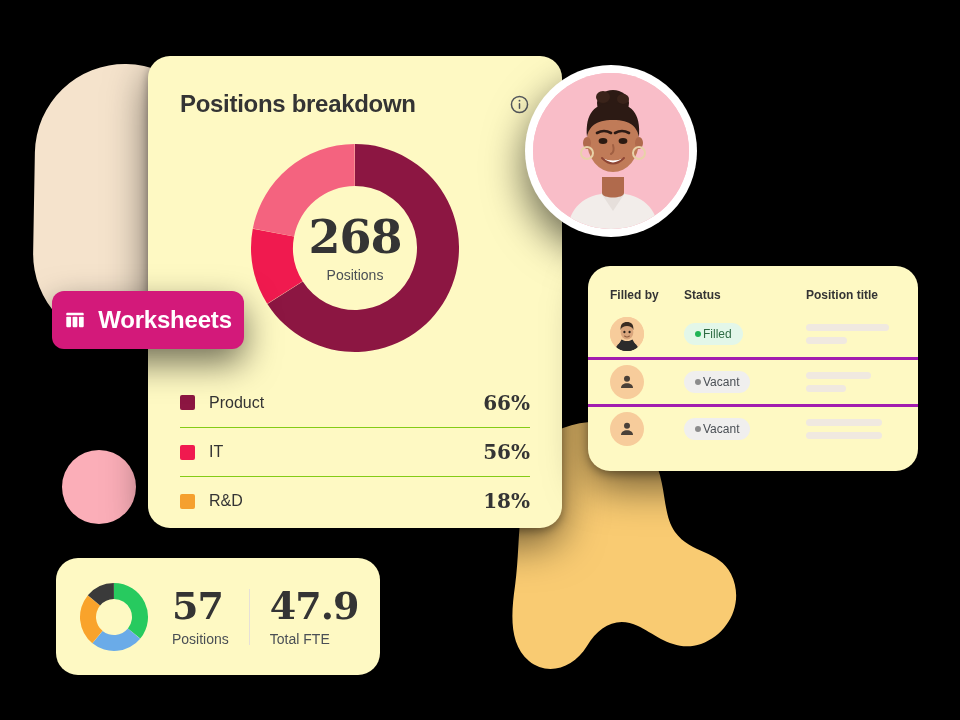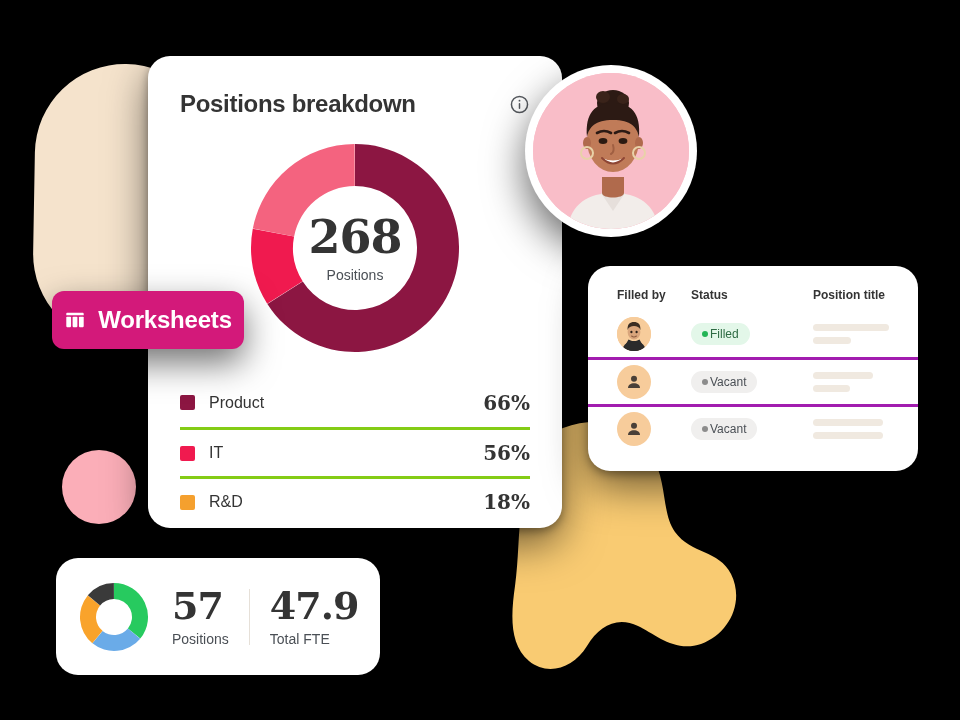--- a/index.html
+++ b/index.html
@@ -22,21 +22,21 @@
   #blob-pink-circle {
     left: 62px; top: 450px; width: 74px; height: 74px;
     background: #FBAEB8; border-radius: 50%;
   }
   #blob-yellow {
     left: 505px; top: 420px; width: 235px; height: 255px;
   }
 
   
   .card {
-    position: absolute; background: #ffffff;
+    position: absolute; background: #fef9c3;
     border-radius: 22px;
     box-shadow: 0 16px 42px rgba(0,0,0,0.55), 0 3px 10px rgba(0,0,0,0.35);
   }
 
   
   #positions-card { left: 148px; top: 56px; width: 414px; height: 472px; padding: 34px 32px 0 32px; }
   #positions-head { display: flex; align-items: center; justify-content: space-between; }
   #positions-title {
     font-size: 24px; font-weight: 700; color: #343434; letter-spacing: -0.3px;
   }
@@ -49,21 +49,21 @@
     position: absolute; inset: 0; display: flex; flex-direction: column;
     align-items: center; justify-content: center; pointer-events: none;
   }
   #donut-value { font-family: "DejaVu Serif", serif; font-size: 46px; font-weight: 700; color: #343434; line-height: 1; letter-spacing: -1px; }
   #donut-label { font-size: 14px; color: #4a4f55; margin-top: 7px; }
 
   
   #legend { margin-top: 22px; }
   .legend-row {
     display: flex; align-items: center; height: 49px;
-    border-top: 3px solid #84cc16;
+    border-top: 1px solid #84cc16;
   }
   .legend-row:first-child { border-top: none; }
   .legend-sw { width: 15px; height: 15px; border-radius: 2px; flex: 0 0 auto; }
   .legend-name { flex: 1 1 auto; margin-left: 14px; font-size: 16px; font-weight: 500; color: #343434; }
   .legend-pct { font-family: "DejaVu Serif", serif; font-size: 20px; font-weight: 700; color: #343434; }
 
   
   #worksheets-btn {
     position: absolute; left: 52px; top: 291px; width: 192px; height: 58px;
     background: #D3197A; border-radius: 12px;
@@ -82,21 +82,21 @@
   }
   #avatar-photo {
     width: 100%; height: 100%; border-radius: 50%; overflow: hidden;
     background: #F9BDC8; position: relative;
   }
 
   
   #table-card { left: 588px; top: 266px; width: 330px; height: 205px; padding: 22px 0 0 0; overflow: hidden; }
   #table-head { display: flex; padding: 0 22px 0 22px; }
   .th { font-size: 12px; font-weight: 700; color: #343434; }
-  .col-filled { width: 74px; margin-left: 7px; }
+  .col-filled { width: 74px; }
   .col-status { width: 122px; }
   .col-title  { flex: 1 1 auto; }
   .trow { display: flex; align-items: center; height: 47px; padding: 0 22px; border-top: 3px solid #a21caf; }
   .trow:first-of-type { border-top: none; margin-top: 8px; }
   .avatar-sm { width: 34px; height: 34px; border-radius: 50%; overflow: hidden; background: #F7CC9B; position: relative; }
   .badge {
     display: inline-flex; align-items: center; gap: 2px;
     height: 22px; padding: 0 11px; border-radius: 11px; font-size: 12px;
   }
   .badge .dot { width: 6px; height: 6px; border-radius: 50%; }

